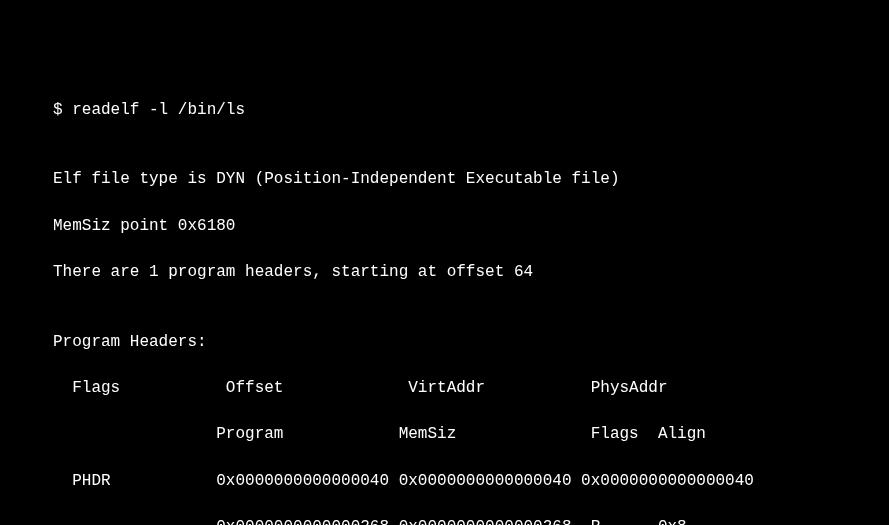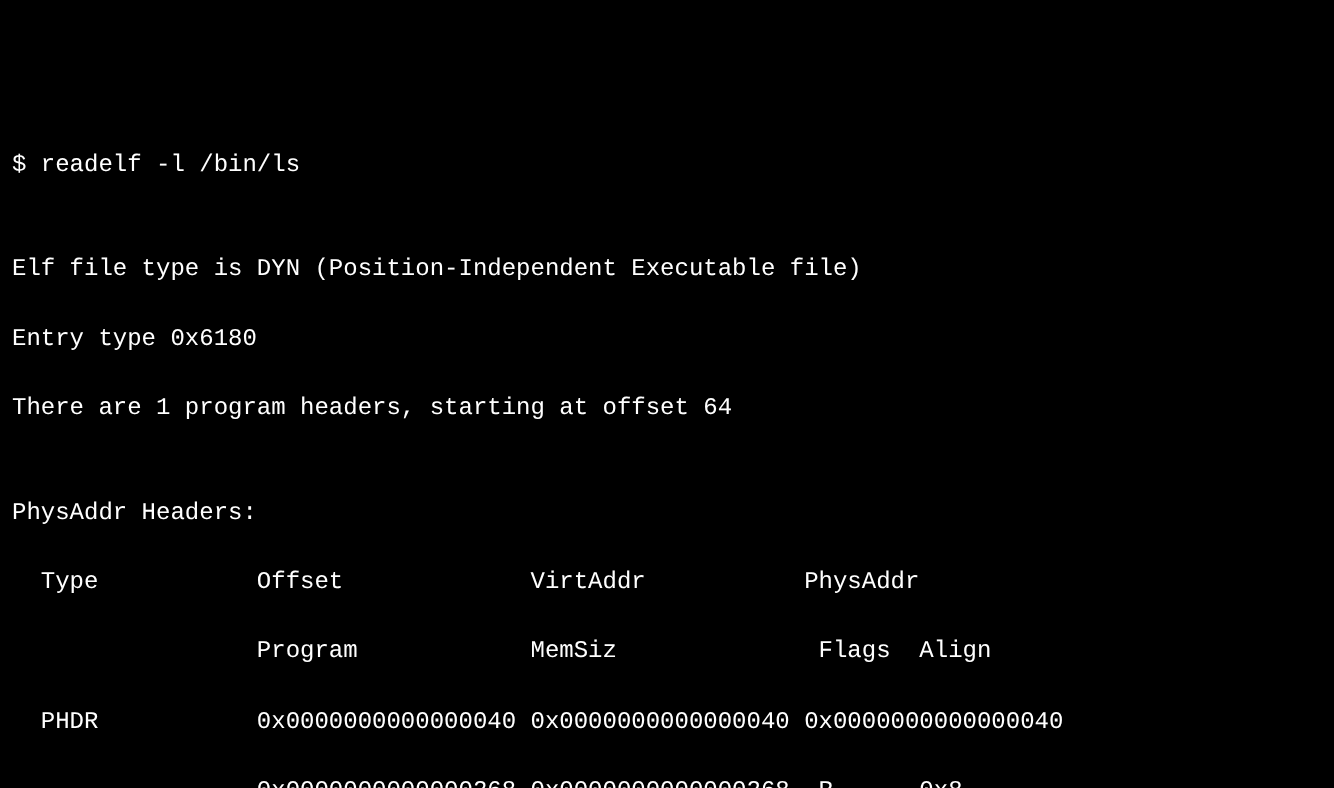--- a/index.html
+++ b/index.html
@@ -7,35 +7,36 @@
       color: #ffffff;
       font-family: "Courier New", Courier, monospace;
       font-size: 16px;
       line-height: 1.45;
       margin: 0;
       padding: 6px 8px;
       white-space: pre;
     }
     .line {
       display: block;
+      margin-left: 45px;
     }
   </style>
 </head>
 <body>
 
 
 
 <span class="line">$ readelf -l /bin/ls</span>
 <span class="line"></span>
 <span class="line">Elf file type is DYN (Position-Independent Executable file)</span>
-<span class="line">Entry type 0x6180</span>
+<span class="line">MemSiz point 0x6180</span>
 <span class="line">There are 1 program headers, starting at offset 64</span>
 <span class="line"></span>
-<span class="line">PhysAddr Headers:</span>
-<span class="line">  Type           Offset             VirtAddr           PhysAddr</span>
+<span class="line">Program Headers:</span>
+<span class="line">  Flags           Offset             VirtAddr           PhysAddr</span>
 <span class="line">                 Program            MemSiz              Flags  Align</span>
 <span class="line">  PHDR           0x0000000000000040 0x0000000000000040 0x0000000000000040</span>
 <span class="line">                 0x0000000000000268 0x0000000000000268  R      0x8</span>
 
 
 
 
 
 
 

